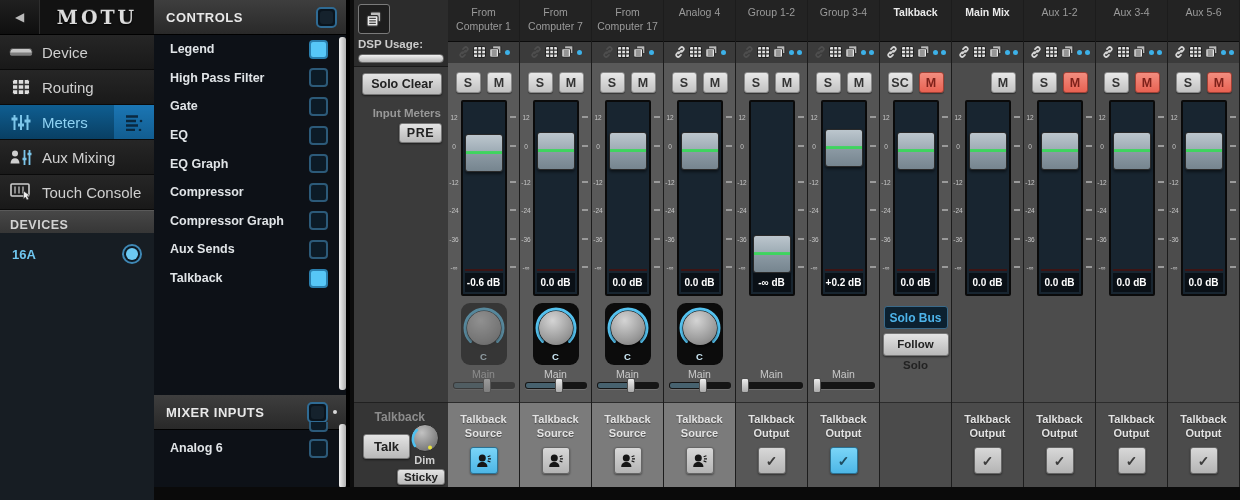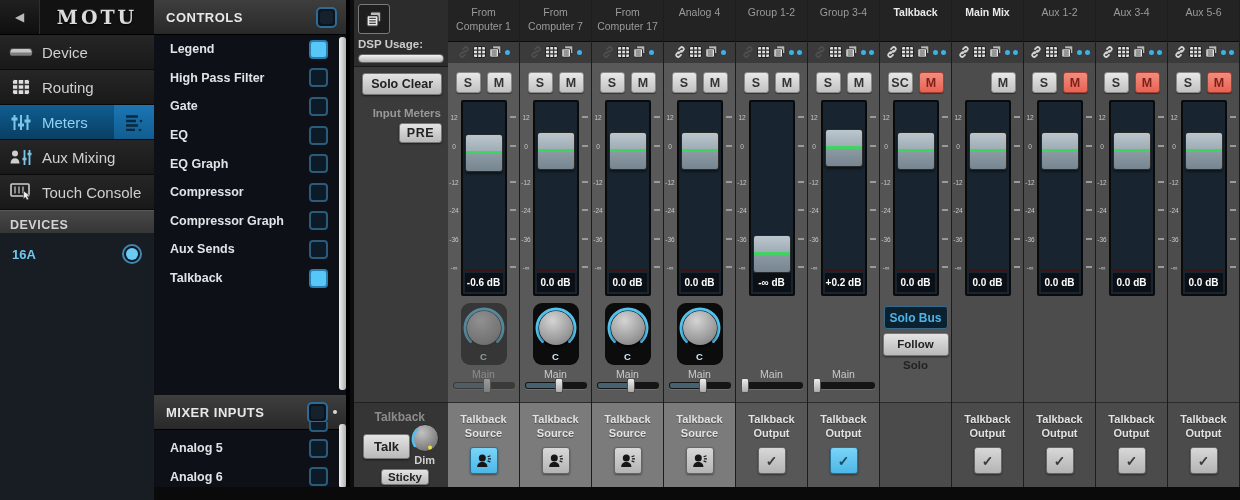--- a/index.html
+++ b/index.html
@@ -57,21 +57,21 @@
   #solo-clear{position:absolute;right:6px;top:73px;font-size:12.5px;padding:3px 8px;}
   #input-meters-label{position:absolute;right:7px;top:107px;color:#989898;font-weight:bold;font-size:11.5px;}
   #pre-btn{position:absolute;right:6px;top:123px;font-size:12.5px;padding:2px 7px;letter-spacing:.5px;text-align:center;}
   #dsp-tb{position:absolute;left:0;right:0;top:402px;bottom:0;background:#353535;border-top:1px solid #202020;}
   #tb-label{position:absolute;right:23px;top:7px;color:#8c8c8c;font-weight:bold;font-size:12px;}
   #talk-btn{position:absolute;left:9px;top:31px;font-size:13px;padding:4px 10px;}
   #dim-knob{position:absolute;right:9px;top:21px;width:26px;height:26px;border-radius:50%;
     background:radial-gradient(circle at 38% 30%,#c2c2c2,#7d7d7d 70%,#5f5f5f);border:1px solid #2c2c2c;}
   #dim-knob svg{position:absolute;left:-4px;top:-4px;}
   #dim-label{position:absolute;right:13px;top:51px;color:#cfcfcf;font-size:11px;font-weight:bold;}
-  #sticky-btn{position:absolute;right:19px;top:66px;font-size:11.5px;padding:1px 6px;}
+  #sticky-btn{position:absolute;right:3px;top:66px;font-size:11.5px;padding:1px 6px;}
   
   #strips{position:absolute;left:448px;top:0;width:792px;height:487px;display:flex;background:#4c4c4c;}
   .strip{width:72px;position:relative;border-right:1px solid #1c1c1c;box-sizing:border-box;}
   .ch-header{position:absolute;top:0;left:0;right:0;height:42px;background:#232323;border-bottom:1px solid #0c0c0c;
     text-align:center;font-size:10.5px;color:#9a9a9a;padding-top:5px;line-height:14px;box-sizing:border-box;}
   .ch-header.white{color:#eaeaea;font-weight:bold;}
   .iconrow{position:absolute;top:42px;left:0;right:0;height:21px;background:#3b3b3b;border-bottom:1px solid #262626;
     display:flex;align-items:center;justify-content:center;gap:3px;}
   .bluedot{width:5px;height:5px;border-radius:50%;background:#3db1e8;}
   .body{position:absolute;top:63px;left:0;right:0;bottom:0;}
@@ -252,24 +252,20 @@
       <span>MIXER INPUTS</span>
       <span style="display:flex;align-items:center;">
         <span class="hdr-cb"></span>
         <span class="mi-dot"></span>
       </span>
     </div>
     <div id="mi-list">
       <div class="mi-clip">
           <span class="checkbox"></span>
         </div>
-    <div class="ctl-item">
-          <span>Analog 5</span>
-          <span class="checkbox"></span>
-        </div>
         <div class="ctl-item">
           <span>Analog 6</span>
           <span class="checkbox"></span>
         </div>
       </div>
     <div class="scrollbar" style="left:185px;top:424px;height:64px;"></div>
   </div>
 
   <div id="dsp">
     <div id="dsp-top">

